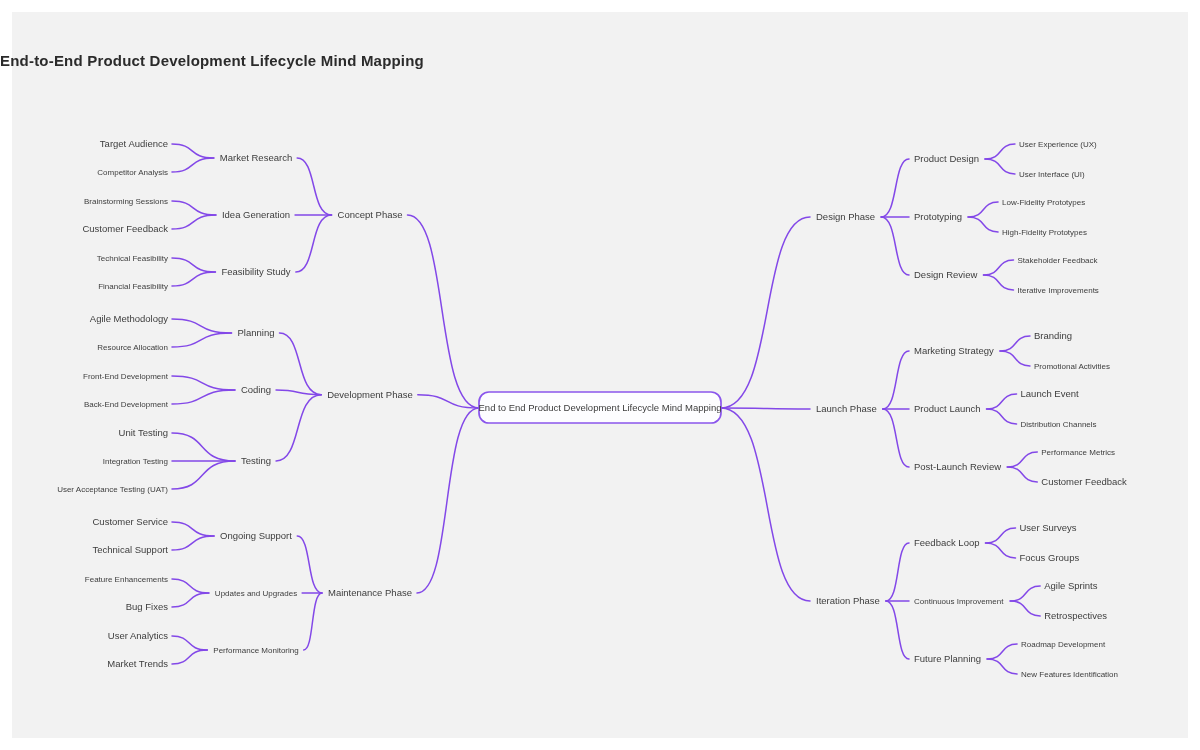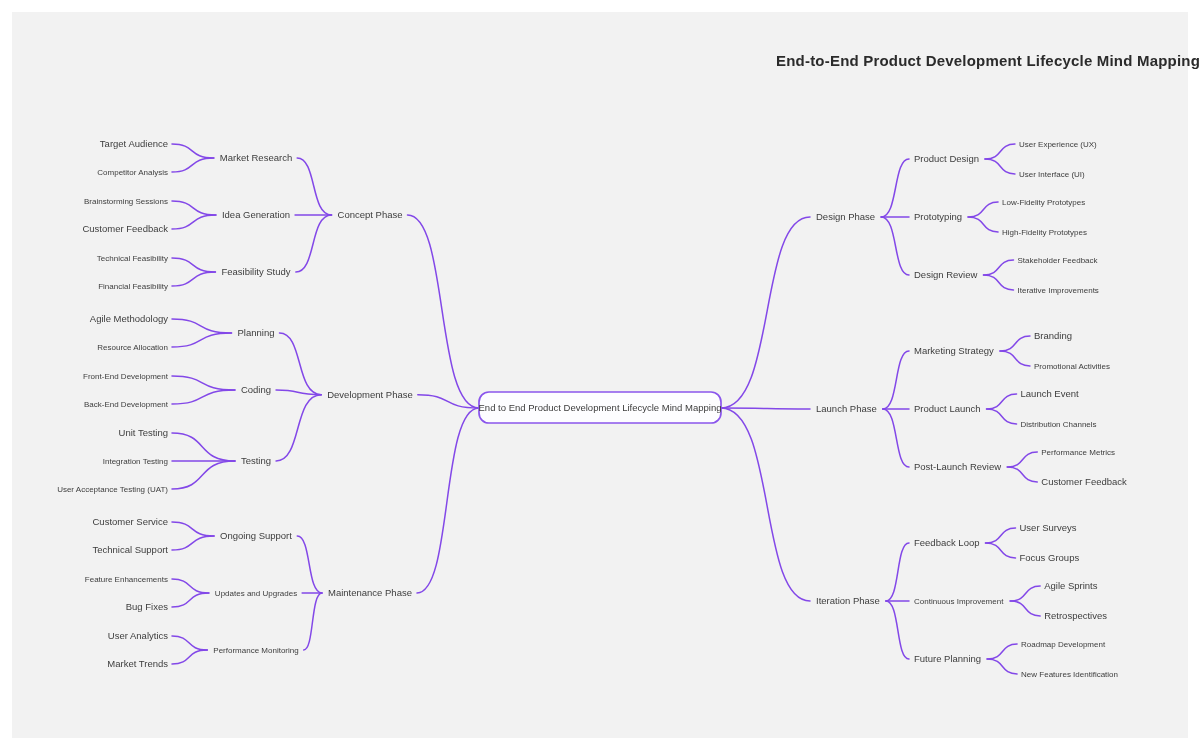--- a/index.html
+++ b/index.html
@@ -1,19 +1,19 @@
 <!DOCTYPE html>
 <html><head>
 <meta charset="utf-8">
 <style>
   html,body{margin:0;padding:0;background:#ffffff;}
   .page{position:relative;width:1200px;height:750px;background:#ffffff;overflow:hidden;
         font-family:"Liberation Sans",sans-serif;}
   .canvas{position:absolute;left:12px;top:12px;width:1176px;height:726px;background:#f2f2f2;}
-  .diagram-title{position:absolute;left:0;top:52px;width:1200px;text-align:right;
+  .diagram-title{position:absolute;left:0;top:52px;width:1200px;text-align:left;
         font-size:15px;font-weight:bold;color:#2b2b2b;letter-spacing:.2px;}
   svg.mindmap{position:absolute;left:0;top:0;}
   svg.mindmap text{font-family:"Liberation Sans",sans-serif;fill:#3d3d3d;}
   svg.mindmap path{fill:none;stroke-linecap:round;}
 </style>
 </head>
 <body>
 
 <div class="page">
   <div class="canvas"></div>

